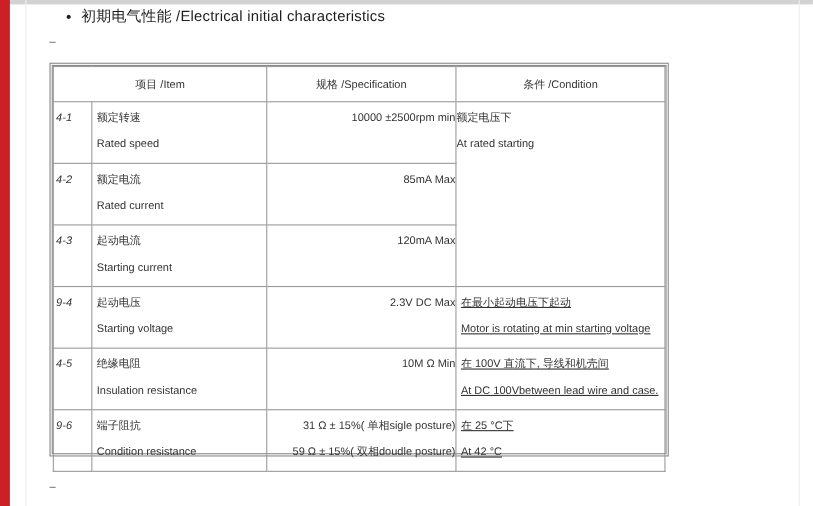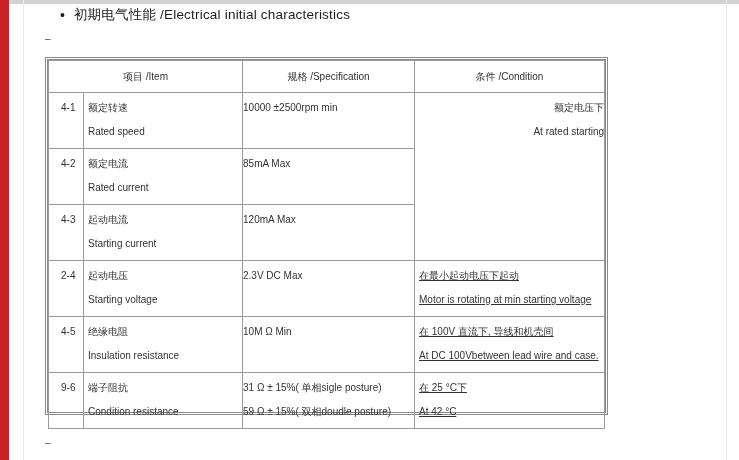--- a/index.html
+++ b/index.html
@@ -26,26 +26,26 @@
   table.spec tr.hdr th{height:31px;text-align:center;vertical-align:middle;}
   table.spec tr.data{height:53px;}
 
   .c-no{width:35px;}
   .c-item{width:159px;}
   .c-spec{width:172px;}
   .c-cond{width:190px;}
 
   .pad{padding-top:7px;}
   .ln{height:24px;line-height:16px;white-space:nowrap;}
-  td.no .pad{padding-left:12px;}
+  td.no .pad{padding-left:2px;font-style:italic;}
   td.item .pad{padding-left:4px;}
-  td.spec-cell{text-align:left;margin-top:39px;}
+  td.spec-cell{text-align:right;margin-top:39px;}
   td.cond-cell{text-align:left;text-decoration:underline;}
   td.cond-cell .pad{padding-left:4px;}
-  td.cond-merged{text-align:right;}
+  td.cond-merged{text-align:left;}
 </style>
 </head>
 <body>
 
 <div class="page">
   <div class="top-strip" style="background: rgb(210, 210, 210);"></div>
   <div class="page-edge left"></div>
   <div class="page-edge right"></div>
   <div class="accent-bar" style="background: rgb(205, 32, 38);"></div>
 
@@ -133,21 +133,21 @@
             <td class="spec-cell">
               <div class="pad">
                 <div class="ln">120mA Max</div>
                 <div class="ln"></div>
               </div>
             </td>
           </tr>
           <tr class="data">
             <td class="no">
               <div class="pad">
-                <div class="ln">2-4</div>
+                <div class="ln">9-4</div>
                 <div class="ln"></div>
               </div>
             </td>
             <td class="item">
               <div class="pad">
                 <div class="ln">起动电压</div>
                 <div class="ln">Starting voltage</div>
               </div>
             </td>
             <td class="spec-cell">

